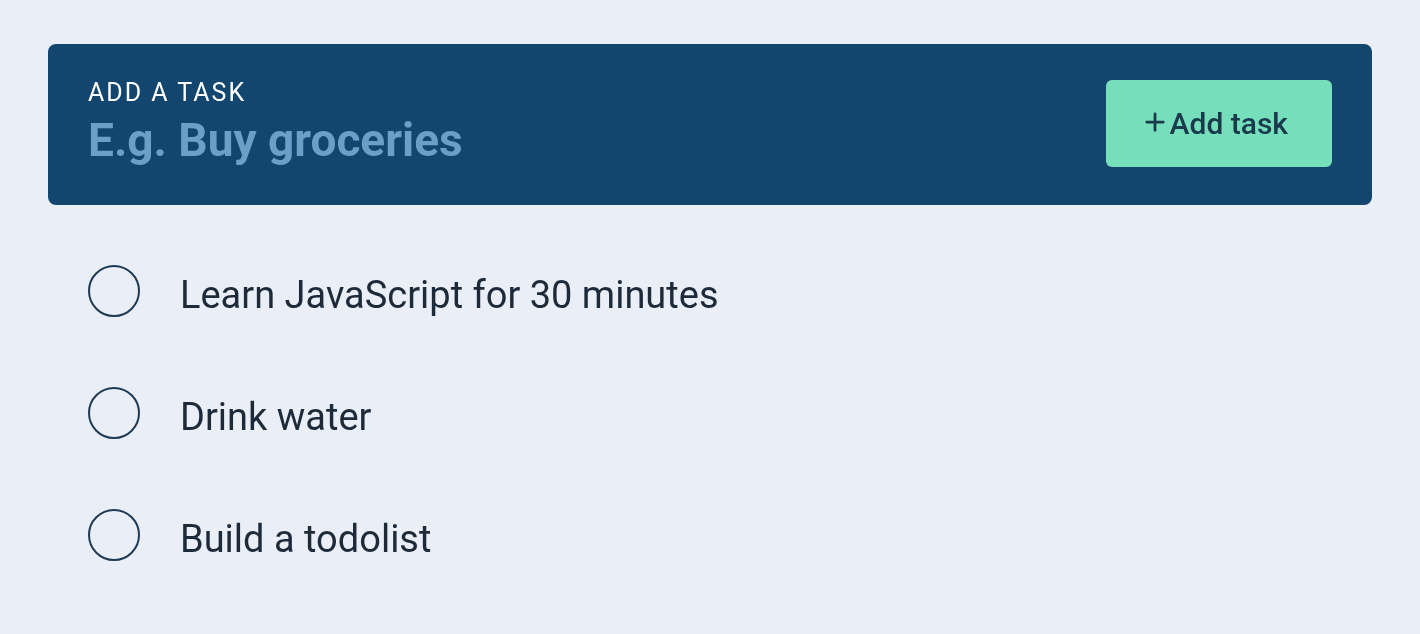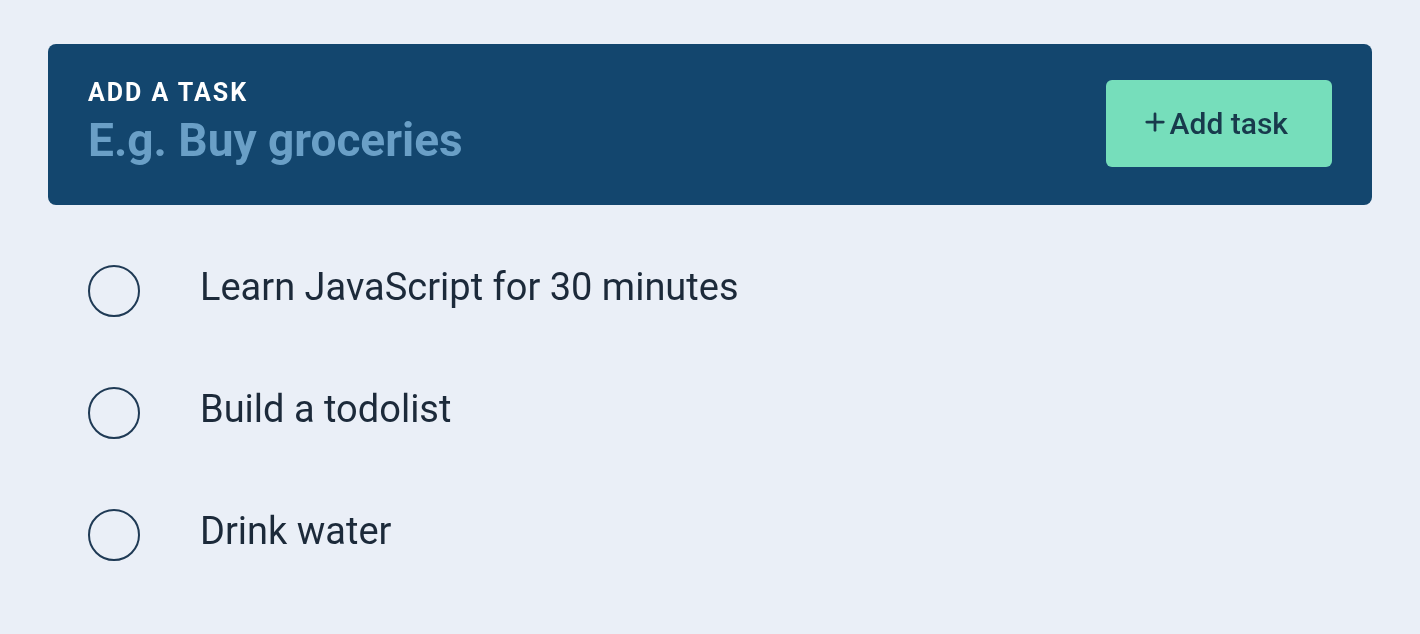--- a/index.html
+++ b/index.html
@@ -27,21 +27,21 @@
       display: flex;
       flex-direction: column;
       flex: 1;
     }
     .input-label {
       color: #ffffff;
       font-size: 25px;
       letter-spacing: 2px;
       font-variant: small-caps;
       text-transform: uppercase;
-      font-weight: 700;
+      font-weight: 400;
       margin-bottom: 6px;
     }
     .task-input {
       background: transparent;
       border: none;
       outline: none;
       color: #b7d6f0;
       font-size: 46px;
       font-weight: 700;
       width: 100%;
@@ -70,23 +70,22 @@
       font-size: 28px;
       font-weight: 700;
       line-height: 1;
     }
     .task-list {
       list-style: none;
       padding: 60px 0 0 40px;
     }
     .task-item {
       display: flex;
-      align-items: flex-start;
+      align-items: flex-end;
       margin-bottom: 70px;
-      gap: 20px;
     }
     .task-checkbox {
       width: 52px;
       height: 52px;
       border: 2px solid #1f3a55;
       border-radius: 50%;
       background: transparent;
       cursor: pointer;
       flex-shrink: 0;
       margin-right: 40px;
@@ -118,19 +117,19 @@
   </button>
 </div>
 
 <ul class="task-list">
   <li class="task-item">
     <input type="checkbox" class="task-checkbox" style="">
     <span class="task-text">Learn JavaScript for 30 minutes</span>
   </li>
   <li class="task-item">
     <input type="checkbox" class="task-checkbox" style="">
-    <span class="task-text">Build a todolist</span>
+    <span class="task-text">Drink water</span>
   </li>
   <li class="task-item">
     <input type="checkbox" class="task-checkbox" style="">
-    <span class="task-text">Drink water</span>
+    <span class="task-text">Build a todolist</span>
   </li>
 </ul>
 
 </body></html>

